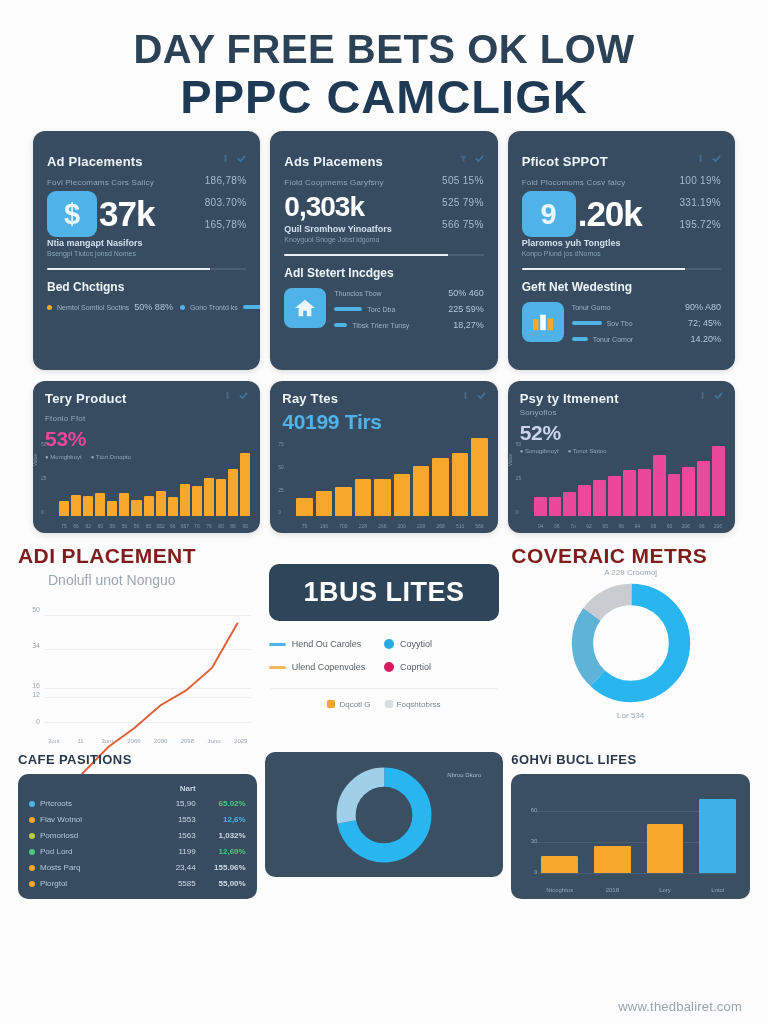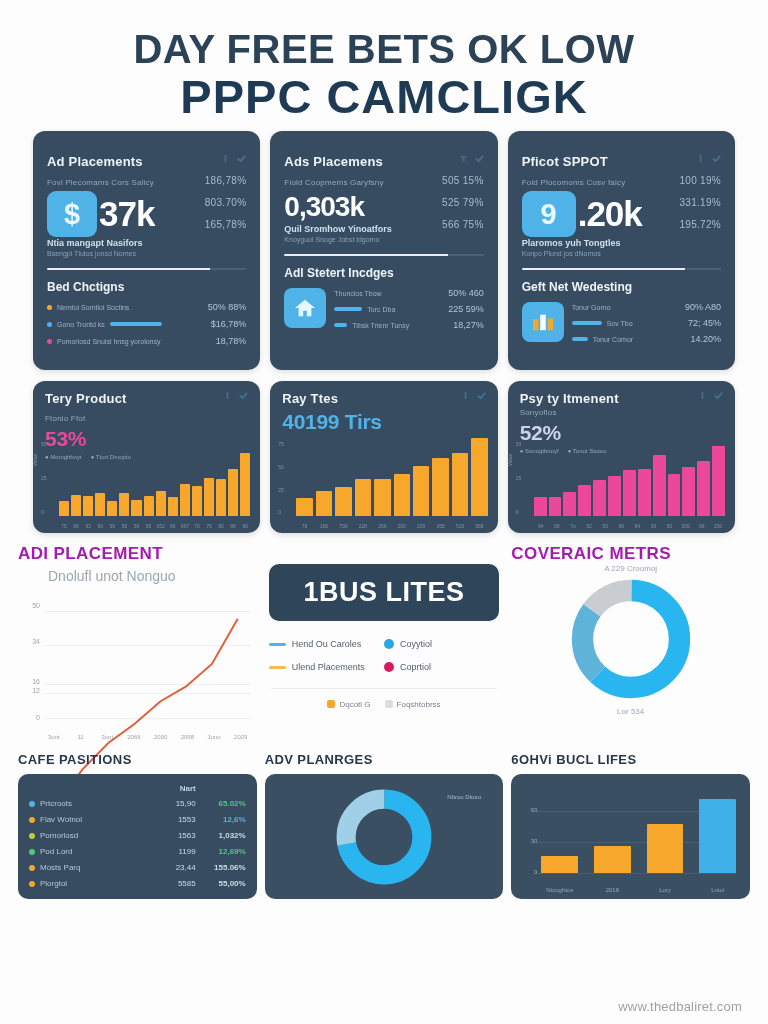--- a/index.html
+++ b/index.html
@@ -67,21 +67,21 @@
   .sec-icon {
     width: 42px; height: 40px; border-radius: 8px; background: #4fb3e8;
     display: flex; align-items: center; justify-content: center; flex-shrink: 0;
   }
   .sec-rows { flex: 1; display: flex; flex-direction: column; gap: 6px; }
   .sec-row { display: flex; align-items: center; gap: 5px; }
   .dot { width: 5px; height: 5px; border-radius: 50%; flex-shrink: 0; }
   .sbar { height: 4px; border-radius: 2px; background: #4fb3e8; }
   .slabel { font-size: 7px; color: #9db2c4; white-space: nowrap; }
   .sval { font-size: 9px; color: #b3c6d6; margin-left: auto; white-space: nowrap; }
-  .blist { display: flex; flex-direction: column; gap: 7px; flex: 1; }
+  .blist { display: flex; flex-direction: row; gap: 7px; flex: 1; }
 
   
   .bar-card { height: 152px; padding: 10px 12px 6px; }
   .bc-big { font-size: 21px; font-weight: bold; margin-top: 4px; letter-spacing: -.3px; }
   .bc-big.pink { color: #ec4899; }
   .bc-big.blue { color: #4fb3e8; }
   .bc-big.purple { color: #cbd4e8; }
   .bc-legend { display: flex; gap: 9px; margin-top: 3px; }
   .bc-legend span { font-size: 6px; color: #93a8ba; }
   .plot { position: absolute; left: 26px; right: 10px; bottom: 17px; top: 58px;
@@ -91,21 +91,21 @@
            display: flex; flex-direction: column; justify-content: space-between; }
   .yaxis i { font-size: 5px; color: #7e93a6; font-style: normal; }
   .ylabel { position: absolute; left: 2px; top: 50%; transform: rotate(-90deg) translateX(-50%);
             transform-origin: left center; font-size: 5px; color: #7e93a6; }
   .xaxis { position: absolute; left: 26px; right: 10px; bottom: 4px; display: flex; gap: 2px; }
   .xaxis i { flex: 1; font-size: 5px; color: #7e93a6; font-style: normal; text-align: center; }
 
   
   .row3 { display: flex; gap: 8px; padding: 0 18px; margin-top: 10px; margin-bottom: 8px; }
   .panel { flex: 1; position: relative; height: 200px; }
-  .panel-title { font-size: 17px; font-weight: bold; color: #a21caf; letter-spacing: .4px; }
+  .panel-title { font-size: 21px; font-weight: bold; color: #7f1d1d; letter-spacing: .4px; }
   .panel-sub { font-size: 14px; color: #9aa7b3; margin-top: 4px; margin-left: 30px; }
 
   .combo { position: relative; height: 150px; margin-top: 10px; }
   .combo-grid { position: absolute; left: 26px; right: 6px; top: 6px; bottom: 26px; }
   .combo-grid hr { border: none; border-top: 1px solid #eef1f4; position: absolute; left: 0; right: 0; }
   .combo-bars { position: absolute; left: 26px; right: 6px; top: 6px; bottom: 26px;
                 display: flex; align-items: flex-end; gap: 7px; }
   .cb { flex: 1; display: flex; flex-direction: column; justify-content: flex-end; }
   .cb .o { background: #f7a72b; border-radius: 1px 1px 0 0; }
   .cb .b { background: #3fb1e8; }
@@ -575,21 +575,21 @@
       <div class="legend-item">
         <div class="lg-line" style="background:#4fb3e8"></div>
         <span>Hend Ou Caroles</span>
       </div>
       <div class="legend-item">
         <div class="lg-dot" style="background:#29a9e0"></div>
         <span>Coyytiol</span>
       </div>
       <div class="legend-item">
         <div class="lg-line" style="background:#f3b95a"></div>
-        <span>Ulend Placements</span>
+        <span>Ulend Copenvoles</span>
       </div>
       <div class="legend-item">
         <div class="lg-dot" style="background:#d81b60"></div>
         <span>Coprtiol</span>
       </div>
     </div>
     <div class="legend-foot">
       <span><i class="sq" style="background:#f7a72b"></i><i style="font-style:normal">Dqcotl G</i></span>
       <span><i class="sq" style="background:#d8dde2"></i><i style="font-style:normal">Foqshtobrss</i></span>
     </div>
@@ -666,21 +666,20 @@
               <span>Plorgtol</span>
             </div>
             <div class="c2">5585</div>
             <div class="c3" style="color:#cddae5">55,00%</div>
           </div>
         </div>
     </div>
   </div>
 
   <div class="p4">
-    <div class="p4-title">ADV PLANRGES</div>
     <div class="dark-box">
       <div class="dbox-note">Nbroo Dkoro</div>
       <svg width="100" height="100" viewBox="0 0 42 42" id="donut-adv">
           <circle cx="21" cy="21" r="15.9155" fill="none" stroke="#29b6f0" stroke-width="8" stroke-dasharray="72.00 28.00" stroke-dashoffset="25.00"></circle>
           <circle cx="21" cy="21" r="15.9155" fill="none" stroke="#9fd0e8" stroke-width="8" stroke-dasharray="28.00 72.00" stroke-dashoffset="-47.00"></circle>
         </svg>
     </div>
   </div>
 
   <div class="p4">

